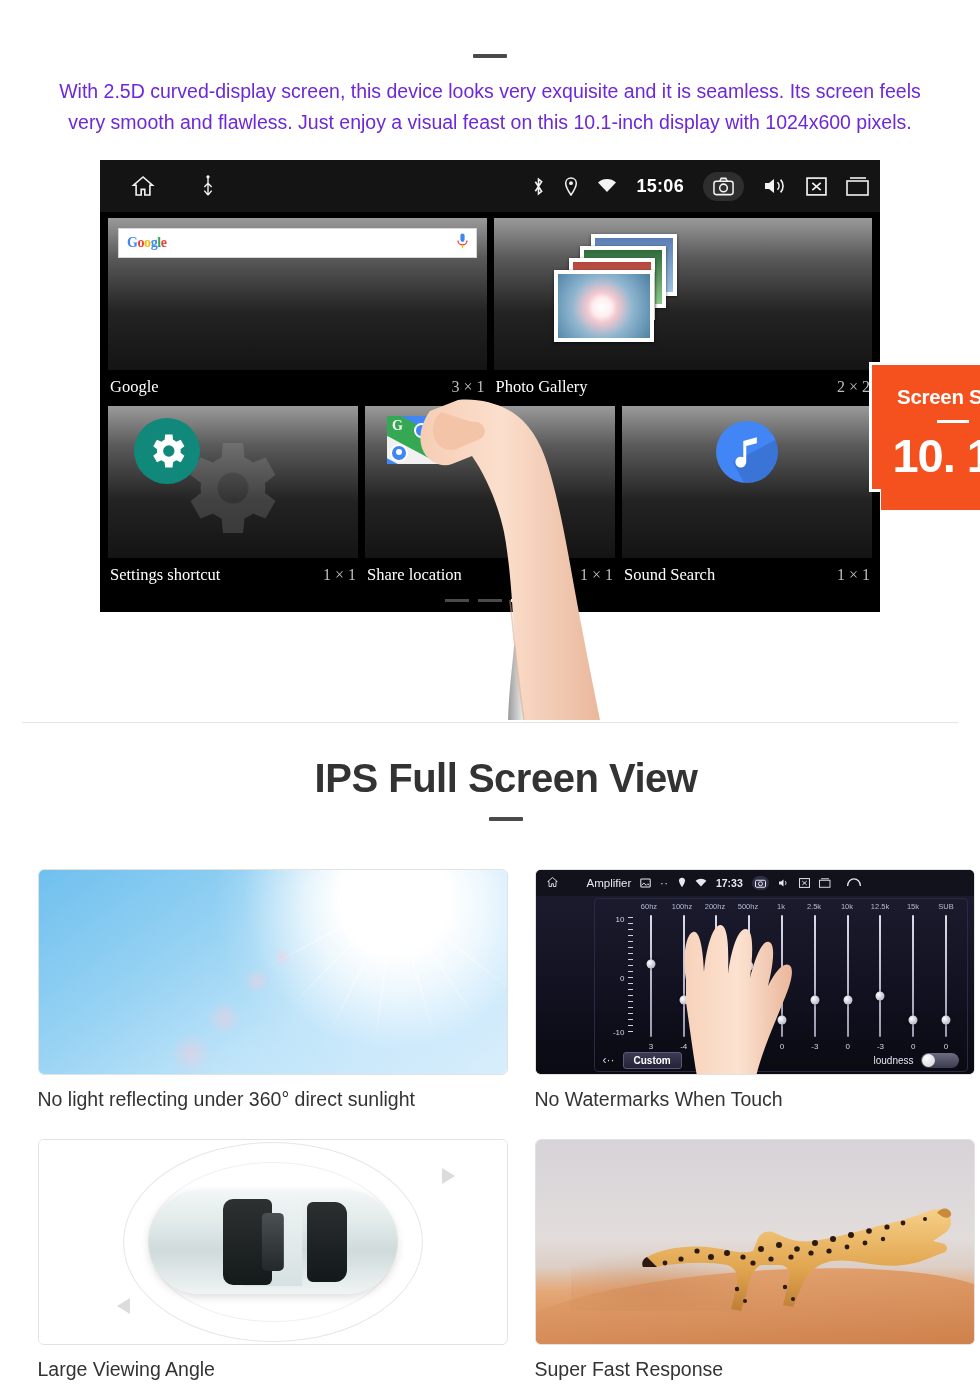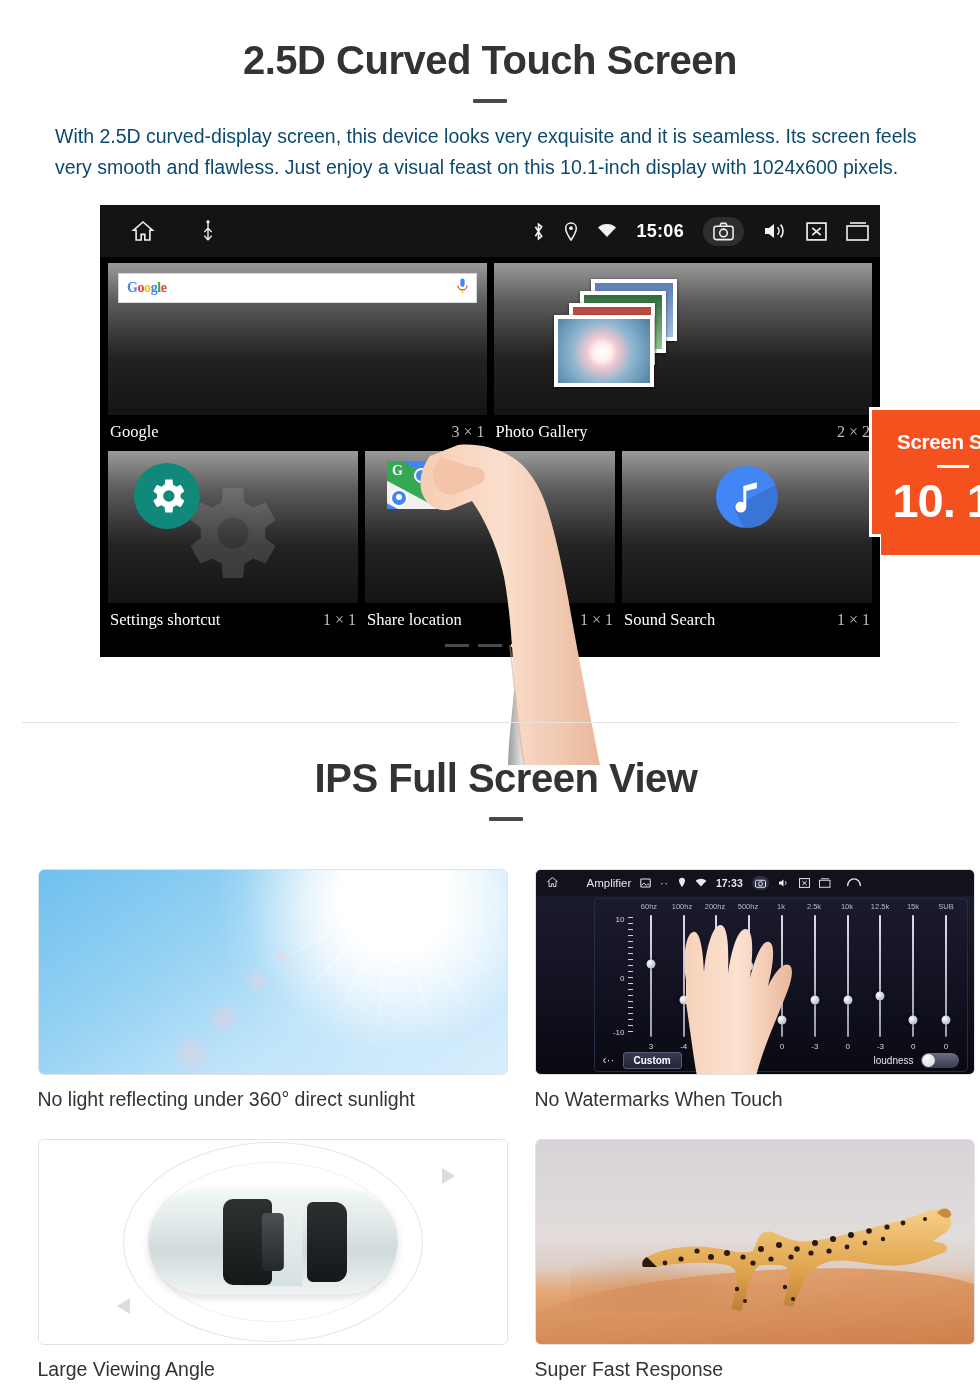--- a/index.html
+++ b/index.html
@@ -18,24 +18,24 @@
     font-size: 40px;
     font-weight: bold;
     color: #333333;
     letter-spacing: -0.5px;
   }
   .title-rule {
     width: 34px; height: 4px; background: #4a4a4a;
     margin: 16px auto 0; border-radius: 1px;
   }
   .sec-desc {
-    text-align: left;
+    text-align: center;
     font-size: 19.5px;
     line-height: 31px;
-    color: #0c4a6e;
+    color: #6d28d9;
     width: 870px;
     margin: 18px auto 0;
   }
 
   
   #section-curved { padding-top: 38px; }
 
   .device-wrap {
     position: relative;
     width: 780px;
@@ -323,21 +323,20 @@
           background: linear-gradient(180deg,#eef3f3,#d7e1e1); }
   .sunroof { position:absolute; left:50%; top:50%; transform:translate(-50%,-50%);
              width:9%; height:56%; background: linear-gradient(180deg,#4b5052,#23292b); border-radius:5px; }
 </style>
 </head>
 <body>
 
 <div class="page">
 
   <div id="section-curved">
-    <h1 class="sec-title">2.5D Curved Touch Screen</h1>
     <div class="title-rule"></div>
     <p class="sec-desc">With 2.5D curved-display screen, this device looks very exquisite and it is seamless. Its screen feels very smooth and flawless. Just enjoy a visual feast on this 10.1-inch display with 1024x600 pixels.</p>
 
     <div class="device-wrap">
       <div class="device-screen">
 
         <div class="statusbar">
           <div class="sb-left">
             <span class="sb-icon">
               <svg width="26" height="24" viewBox="0 0 24 24">

